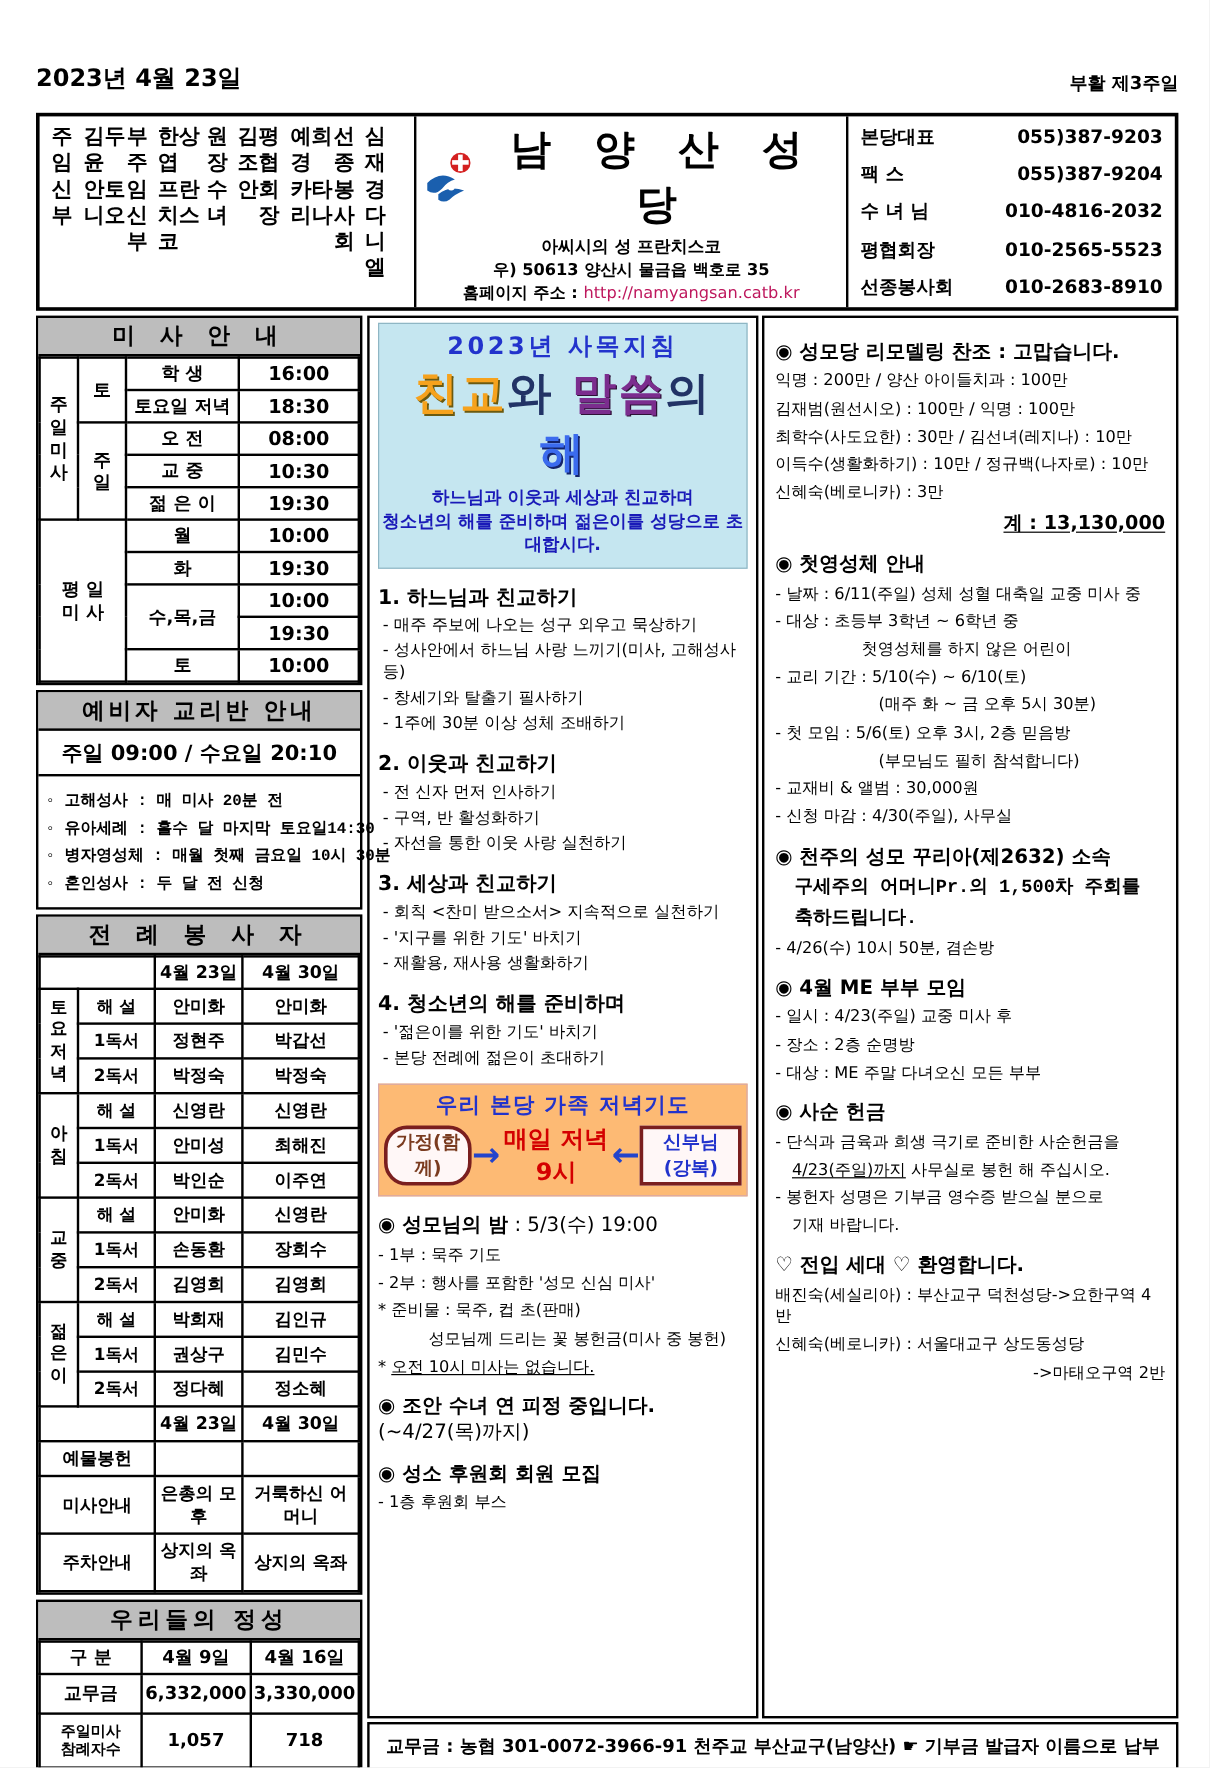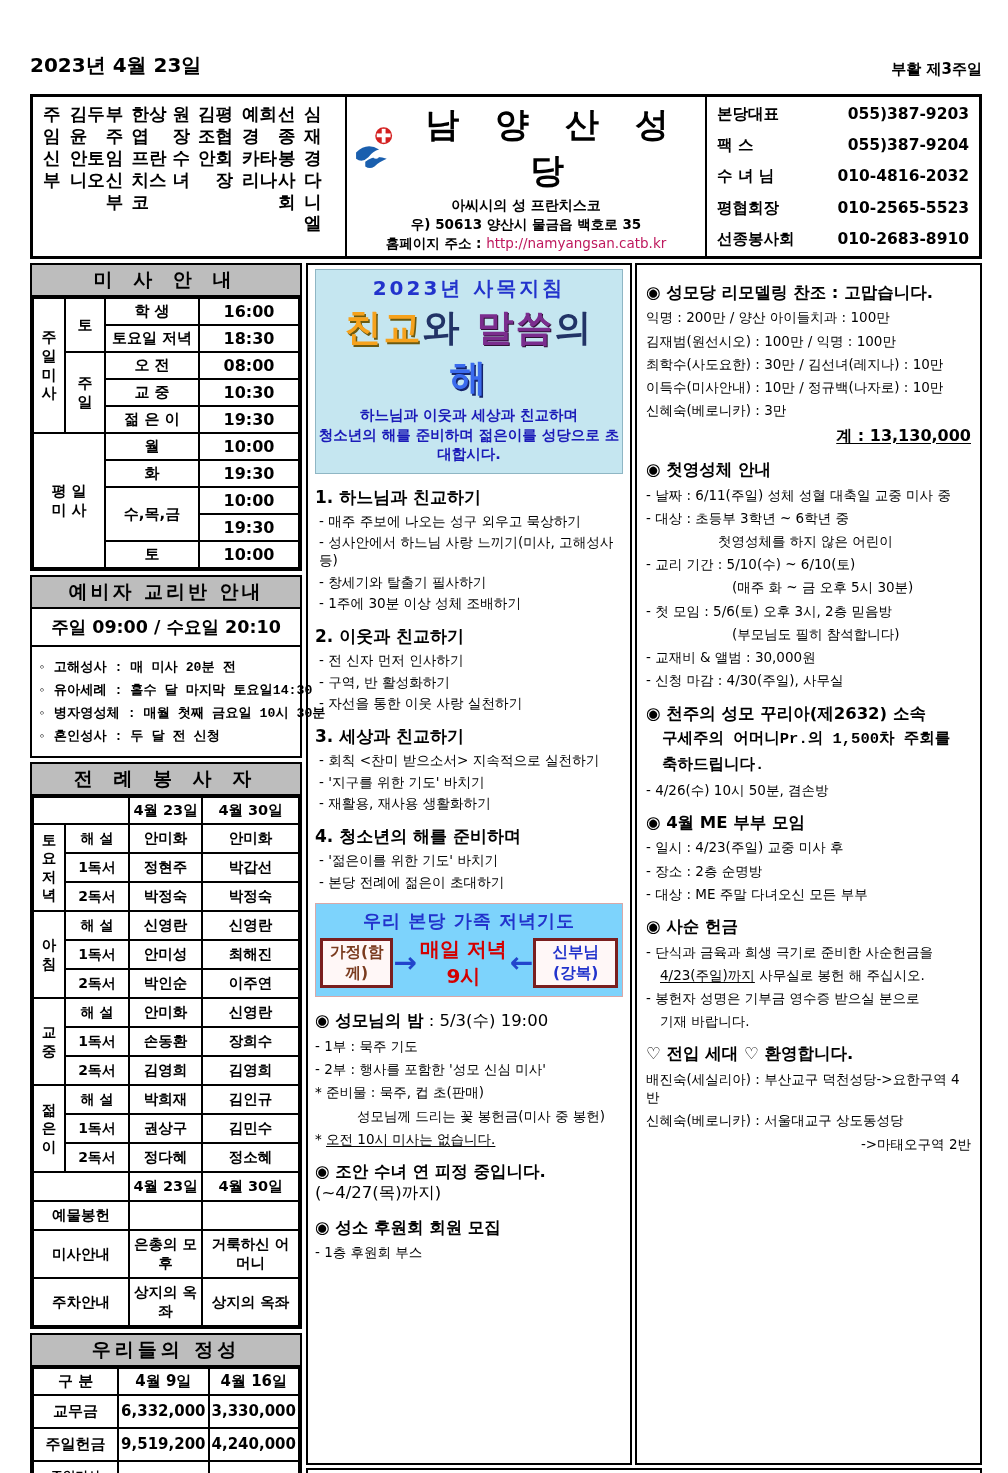--- a/index.html
+++ b/index.html
@@ -54,25 +54,25 @@
   .banner-title{font-size:37px;font-weight:bold;margin:1px 0 3px;letter-spacing:2px;}
   .bt-orange{color:#f6a21d;text-shadow:1.5px 1.5px 0 #6b5a10;}
   .bt-navy{color:#223366;}
   .bt-purple{color:#7b2d8e;text-shadow:1px 1px 0 #2e1136;}
   .bt-blue{color:#3b6bee;text-shadow:1.5px 1.5px 0 #15246b;}
   .banner-sub{color:#1a1ab8;font-weight:bold;font-size:14.5px;line-height:1.35;}
   .intro{font-weight:bold;font-size:17px;margin:11px 0 4px;}
   .psec-h{font-weight:bold;font-size:17px;margin:12px 0 4px;}
   .psec .line{font-size:13.6px;margin:4px 0 4px 4px;line-height:1.3;}
   
-  .prayer{background:#7dd3fc;border:1px solid #d8a8a8;padding:5px 4px 6px;text-align:center;margin-top:12px;}
+  .prayer{background:#fdba74;border:1px solid #d8a8a8;padding:5px 4px 6px;text-align:center;margin-top:12px;}
   .prayer-title{color:#2233cc;font-weight:bold;font-size:18px;letter-spacing:1px;}
   .prayer-row{display:flex;align-items:center;justify-content:space-between;margin-top:3px;}
   .pbox{border:3px solid #7a1f1f;font-weight:bold;padding:1px 6px;font-size:15.5px;background:#fff7f7;}
-  .pbox.family{color:#7a3b1f;}
+  .pbox.family{color:#7a3b1f;border-radius:19px;}
   .pbox.priest{color:#2233cc;}
   .parrow{color:#2244cc;font-size:28px;font-weight:bold;line-height:1;}
   .ptime{color:#d40000;font-weight:bold;font-size:20px;}
   
   .sec{margin:13px 0;}
   .sec-h{font-size:16.5px;margin-bottom:5px;line-height:1.3;}
   .sec .line{font-size:13.5px;margin:5px 0;line-height:1.35;}
   .line.b{font-weight:bold;font-family:Liberation Mono, monospace;}
   .sec-h .b,.line .b{font-weight:bold;}
   u{text-underline-offset:2px;}
@@ -341,25 +341,20 @@
               <th>4월 16일</th>
             </tr>
           </thead>
           <tbody id="offerings-tbody">
               <tr>
                 <td class="olab pre">교무금</td>
                 <td>6,332,000</td>
                 <td>3,330,000</td>
               </tr>
               <tr>
-                <td class="olab pre">주일헌금</td>
-                <td>9,519,200</td>
-                <td>4,240,000</td>
-              </tr>
-              <tr>
                 <td class="olab pre" style="font-size: 12.5px;">주일미사
 참례자수</td>
                 <td>1,057</td>
                 <td>718</td>
               </tr>
             </tbody>
         </table>
       </div>
     </div>
 
@@ -430,21 +425,21 @@
               </div>
             </div>
         </div>
 
         <div class="col-right" id="right-sections">
             <div class="sec">
               <div class="sec-h"><span class="b">◉ 성모당 리모델링 찬조 : 고맙습니다.</span></div>
               <div class="line">익명 : 200만 / 양산 아이들치과 : 100만</div>
               <div class="line">김재범(원선시오) : 100만 / 익명 : 100만</div>
               <div class="line">최학수(사도요한) : 30만 / 김선녀(레지나) : 10만</div>
-              <div class="line">이득수(미사안내) : 10만 / 정규백(나자로) : 10만</div>
+              <div class="line">이득수(생활화하기) : 10만 / 정규백(나자로) : 10만</div>
               <div class="line">신혜숙(베로니카) : 3만</div>
               <div class="line" style="text-align: right; font-size: 16px;"><u class="b">계 : 13,130,000</u></div>
             </div>
             <div class="sec">
               <div class="sec-h"><span class="b">◉ 첫영성체 안내</span></div>
               <div class="line">- 날짜 : 6/11(주일) 성체 성혈 대축일 교중 미사 중</div>
               <div class="line">- 대상 : 초등부 3학년 ~ 6학년 중</div>
               <div class="line" style="padding-left: 72px;">첫영성체를 하지 않은 어린이</div>
               <div class="line">- 교리 기간 : 5/10(수) ~ 6/10(토)</div>
               <div class="line" style="padding-left: 86px;">(매주 화 ~ 금 오후 5시 30분)</div>

